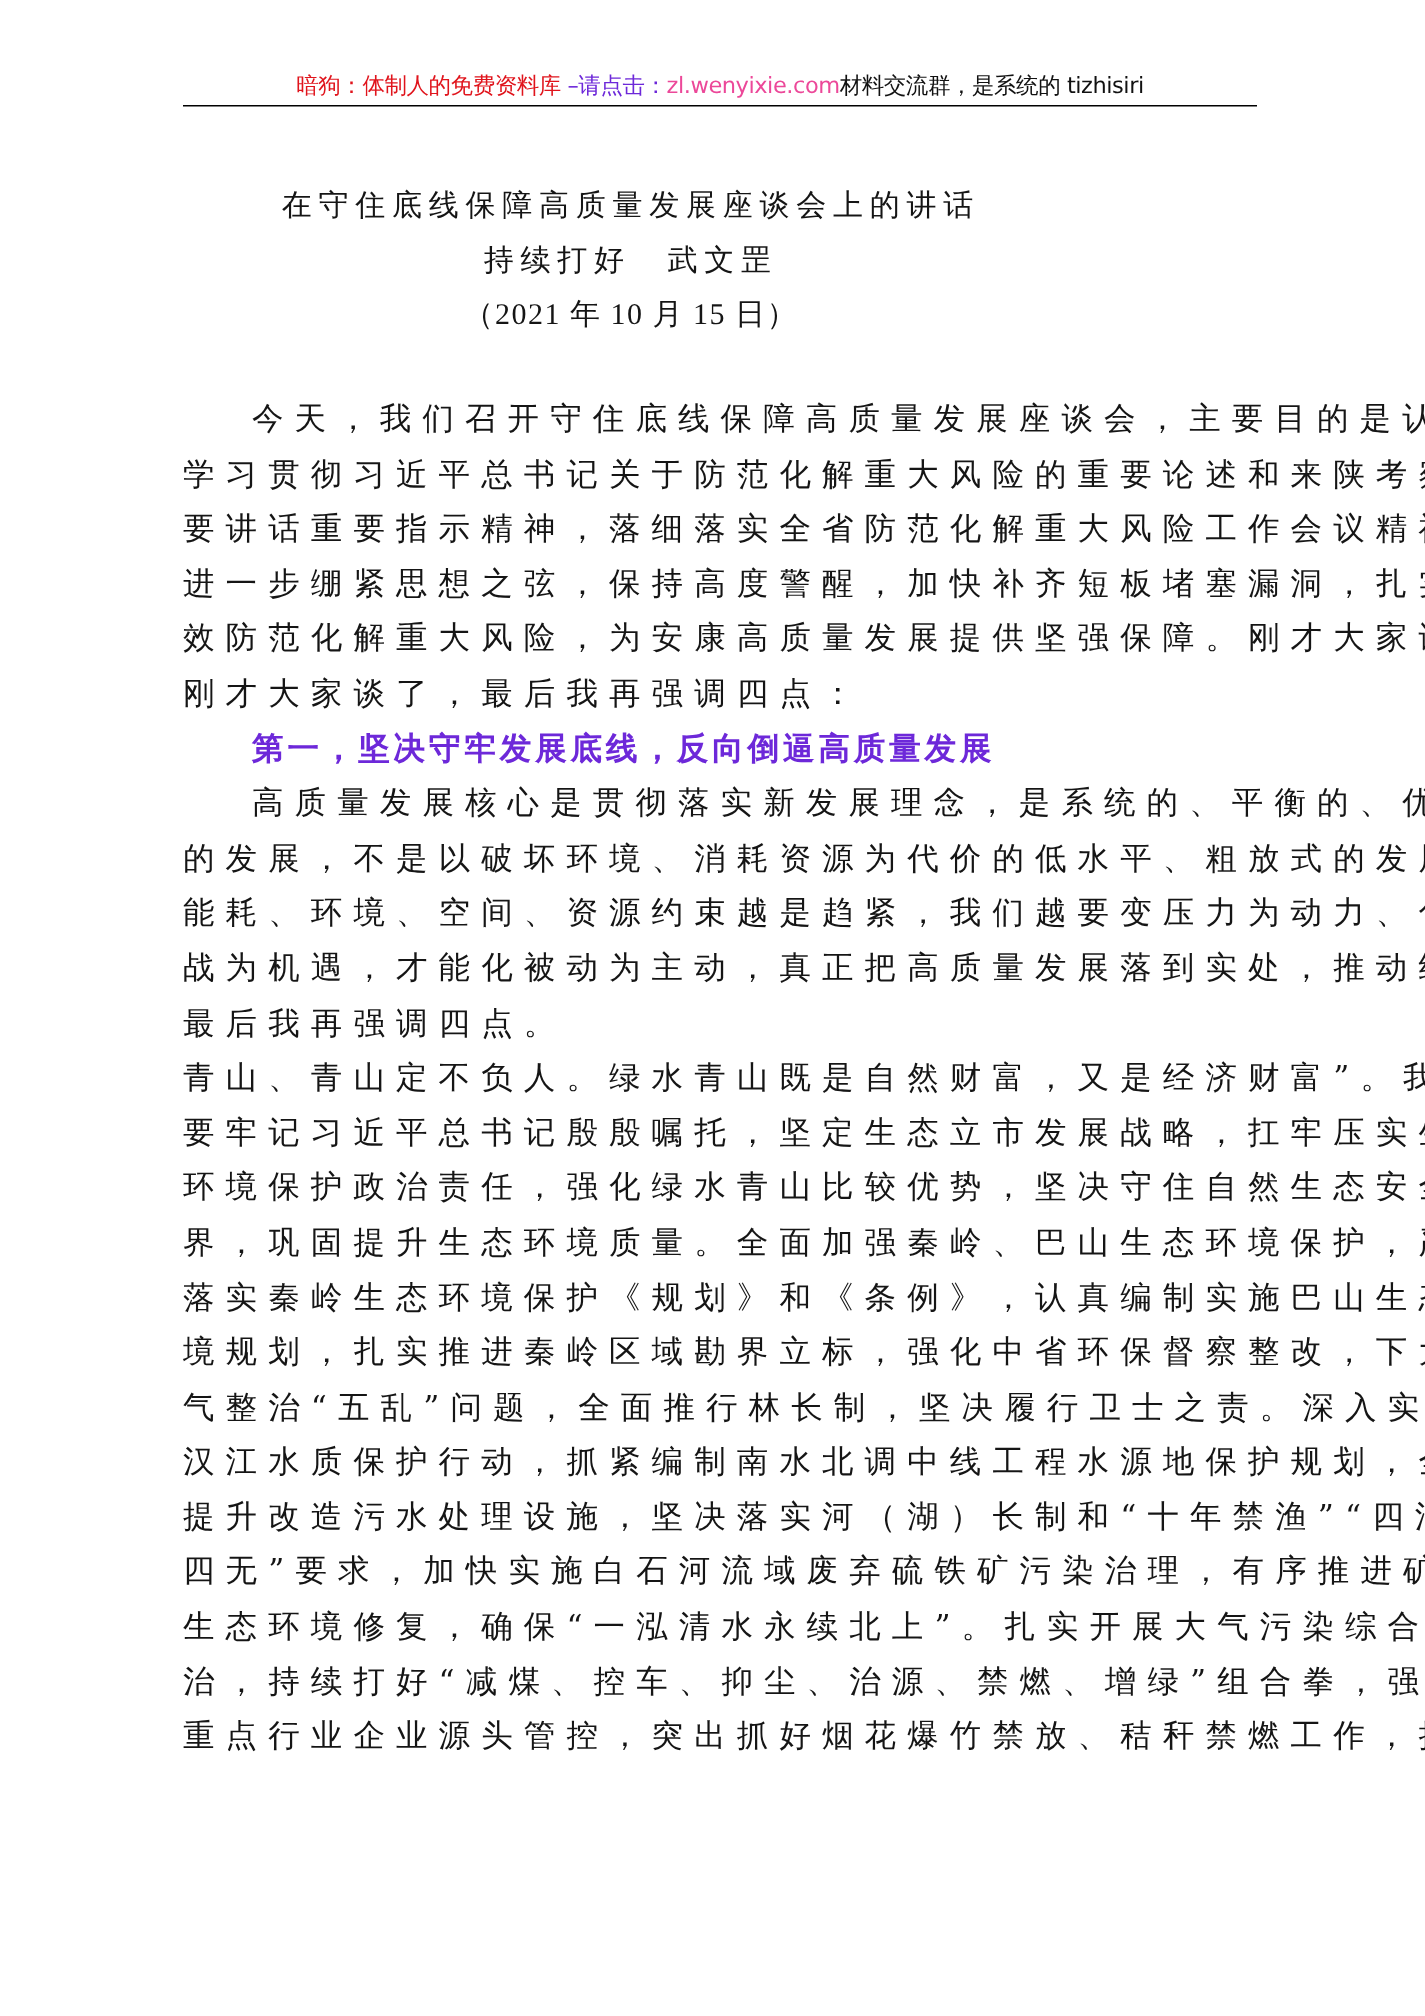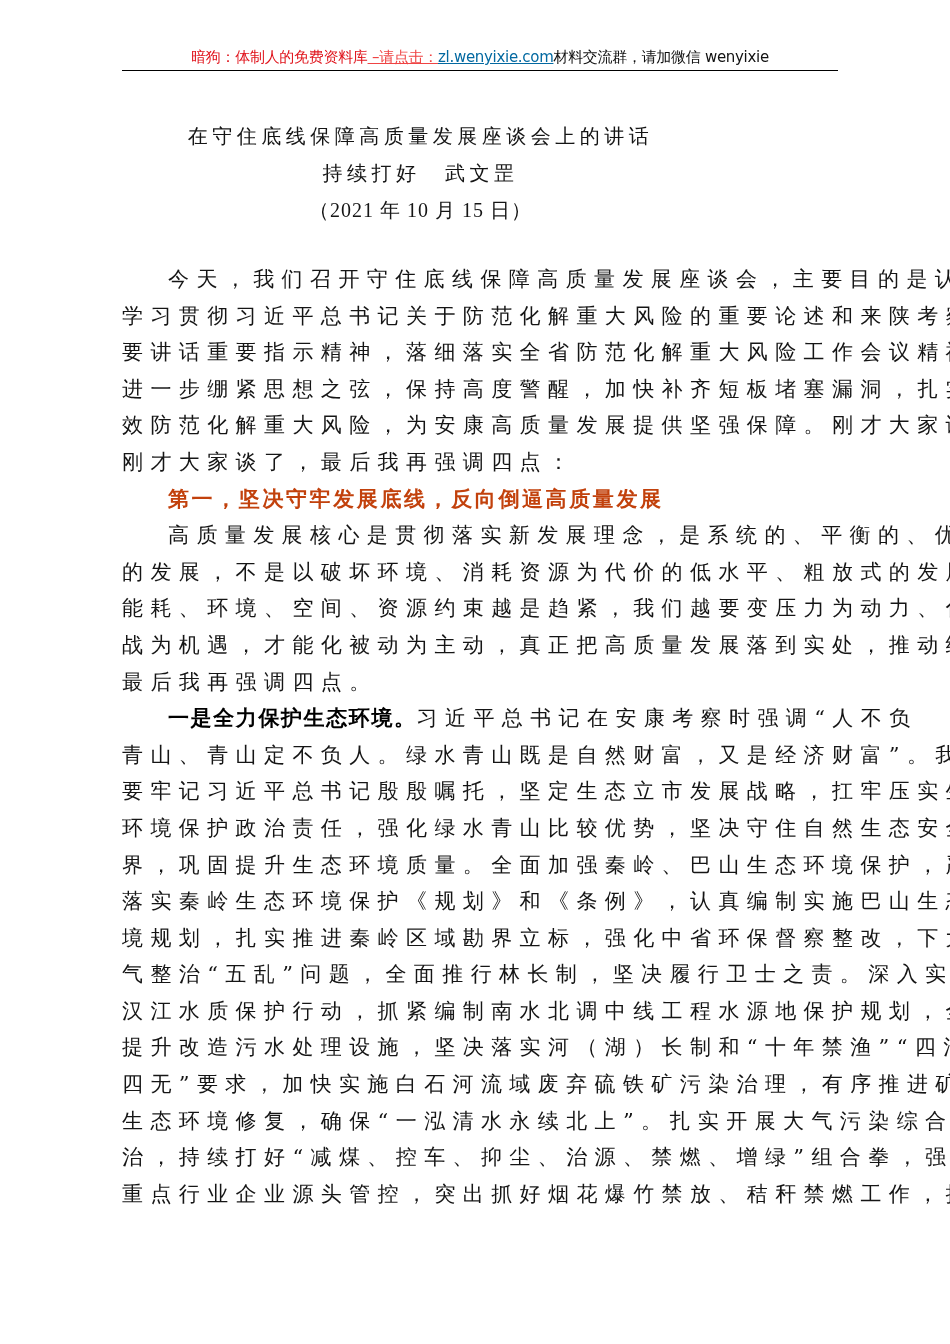--- a/index.html
+++ b/index.html
@@ -26,26 +26,24 @@
       white-space: nowrap;
       font-family: "DejaVu Sans", "Liberation Sans", sans-serif;
       font-size: 15px;
       line-height: 26px;
       letter-spacing: -0.3px;
     }
     .page-header .promo {
       color: #e0141c;
     }
     .page-header .prompt {
-      color: #ef4444;
-      text-decoration: underline;
+      color: #6d28d9;
     }
     .page-header .link {
-      color: #0369a1;
-      text-decoration: underline;
+      color: #ec4899;
     }
     .page-header .contact {
       color: #111111;
     }
 
     .doc-title-block {
       position: absolute;
       left: 0;
       top: 118px;
       width: 841px;
@@ -70,41 +68,41 @@
       width: 712px;
       font-size: 21px;
       line-height: 36.6px;
       letter-spacing: 7.4px;
       color: #151515;
     }
     .doc-body .heading {
       font-family: "DejaVu Sans", "Liberation Sans", sans-serif;
       font-weight: bold;
       letter-spacing: 2.6px;
-      color: #c2410c;
+      color: #6d28d9;
     }
     .doc-body .lead {
       font-family: "DejaVu Sans", "Liberation Sans", sans-serif;
       font-weight: bold;
       letter-spacing: 1.6px;
       color: #000000;
     }
     .line {
       display: block;
       white-space: nowrap;
     }
     .line.first {
       padding-left: 46px;
     }
   </style>
 </head>
 <body>
 
 <div class="page-header">
-  <span class="promo">暗狗：体制人的免费资料库</span><span class="prompt"> –请点击：</span><span class="link">zl.wenyixie.com</span><span class="contact">材料交流群，请加微信 wenyixie</span>
+  <span class="promo">暗狗：体制人的免费资料库</span><span class="prompt"> –请点击：</span><span class="link">zl.wenyixie.com</span><span class="contact">材料交流群，是系统的 tizhisiri</span>
 </div>
 
 <div class="doc-title-block">
   <div>在守住底线保障高质量发展座谈会上的讲话</div>
   <div>持续打好　武文罡</div>
   <div class="date">（2021 年 10 月 15 日）</div>
 </div>
 
 <div class="doc-body">
 
@@ -123,21 +121,20 @@
 
   <div>
     <span class="line first">高质量发展核心是贯彻落实新发展理念，是系统的、平衡的、优质</span>
     <span class="line">的发展，不是以破坏环境、消耗资源为代价的低水平、粗放式的发展。</span>
     <span class="line">能耗、环境、空间、资源约束越是趋紧，我们越要变压力为动力、化挑</span>
     <span class="line">战为机遇，才能化被动为主动，真正把高质量发展落到实处，推动经济</span>
     <span class="line">最后我再强调四点。</span>
   </div>
 
   <div>
-    <span class="line first"><span class="lead">一是全力保护生态环境。</span><span>习近平总书记在安康考察时强调“人不负</span></span>
     <span class="line">青山、青山定不负人。绿水青山既是自然财富，又是经济财富”。我们</span>
     <span class="line">要牢记习近平总书记殷殷嘱托，坚定生态立市发展战略，扛牢压实生态</span>
     <span class="line">环境保护政治责任，强化绿水青山比较优势，坚决守住自然生态安全边</span>
     <span class="line">界，巩固提升生态环境质量。全面加强秦岭、巴山生态环境保护，严格</span>
     <span class="line">落实秦岭生态环境保护《规划》和《条例》，认真编制实施巴山生态环</span>
     <span class="line">境规划，扎实推进秦岭区域勘界立标，强化中省环保督察整改，下大力</span>
     <span class="line">气整治“五乱”问题，全面推行林长制，坚决履行卫士之责。深入实施</span>
     <span class="line">汉江水质保护行动，抓紧编制南水北调中线工程水源地保护规划，全面</span>
     <span class="line">提升改造污水处理设施，坚决落实河（湖）长制和“十年禁渔”“四清</span>
     <span class="line">四无”要求，加快实施白石河流域废弃硫铁矿污染治理，有序推进矿山</span>

